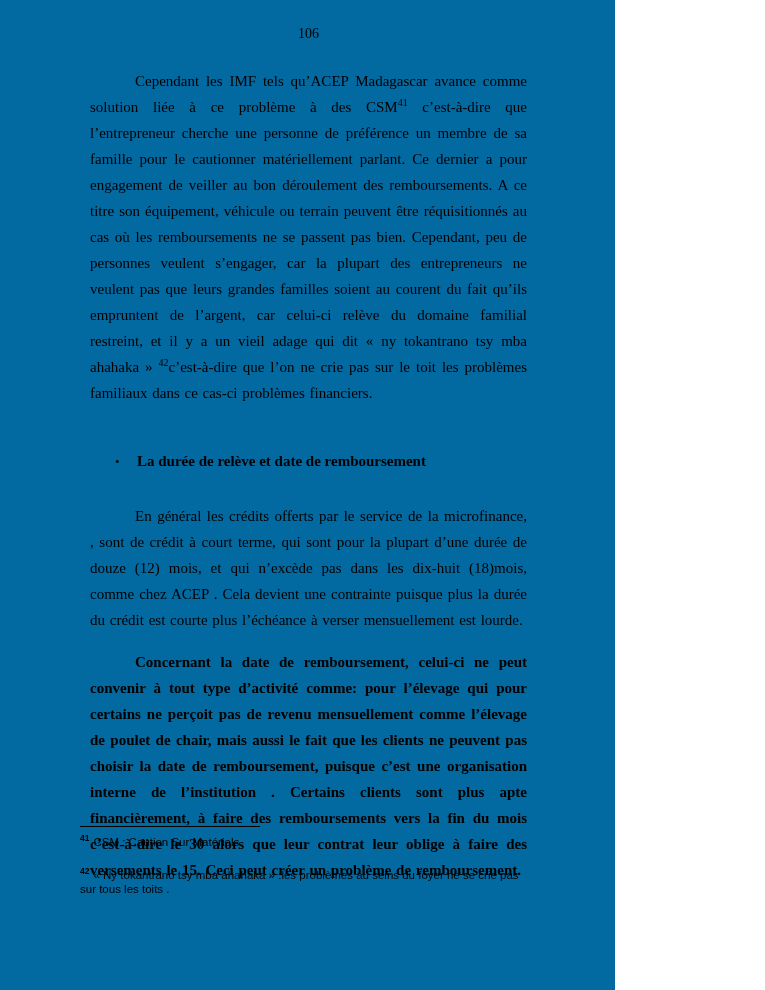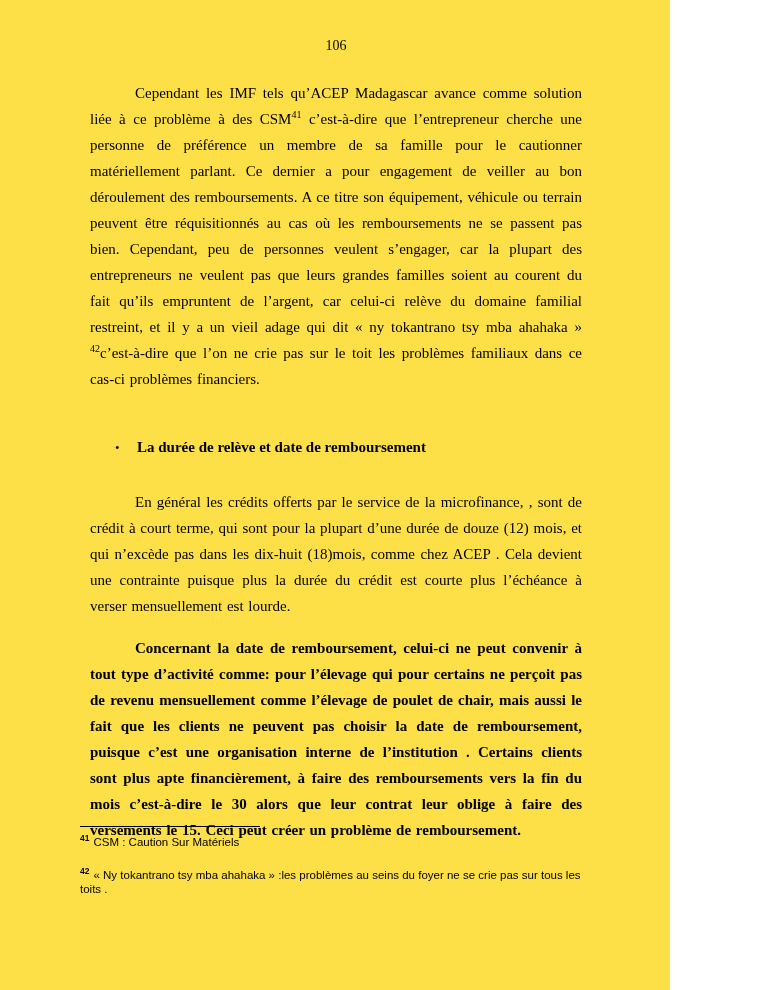--- a/index.html
+++ b/index.html
@@ -2,26 +2,26 @@
 <html><head>
 <meta charset="utf-8">
 <style>
   html, body {
     margin: 0;
     padding: 0;
     background: #ffffff;
   }
   .page {
     position: relative;
-    width: 670px;
+    width: 615px;
     height: 990px;
-    background: #fde047;
+    background: #0369a1;
     color: #000000;
     box-sizing: border-box;
-    padding: 38px 88px 0 90px;
+    padding: 26px 88px 0 90px;
     font-family: "Liberation Serif", "DejaVu Serif", serif;
     font-size: 15px;
     overflow: hidden;
   }
   .page-number {
     text-align: center;
     font-size: 14px;
     margin: 0 0 26px 0;
   }
   .para {

